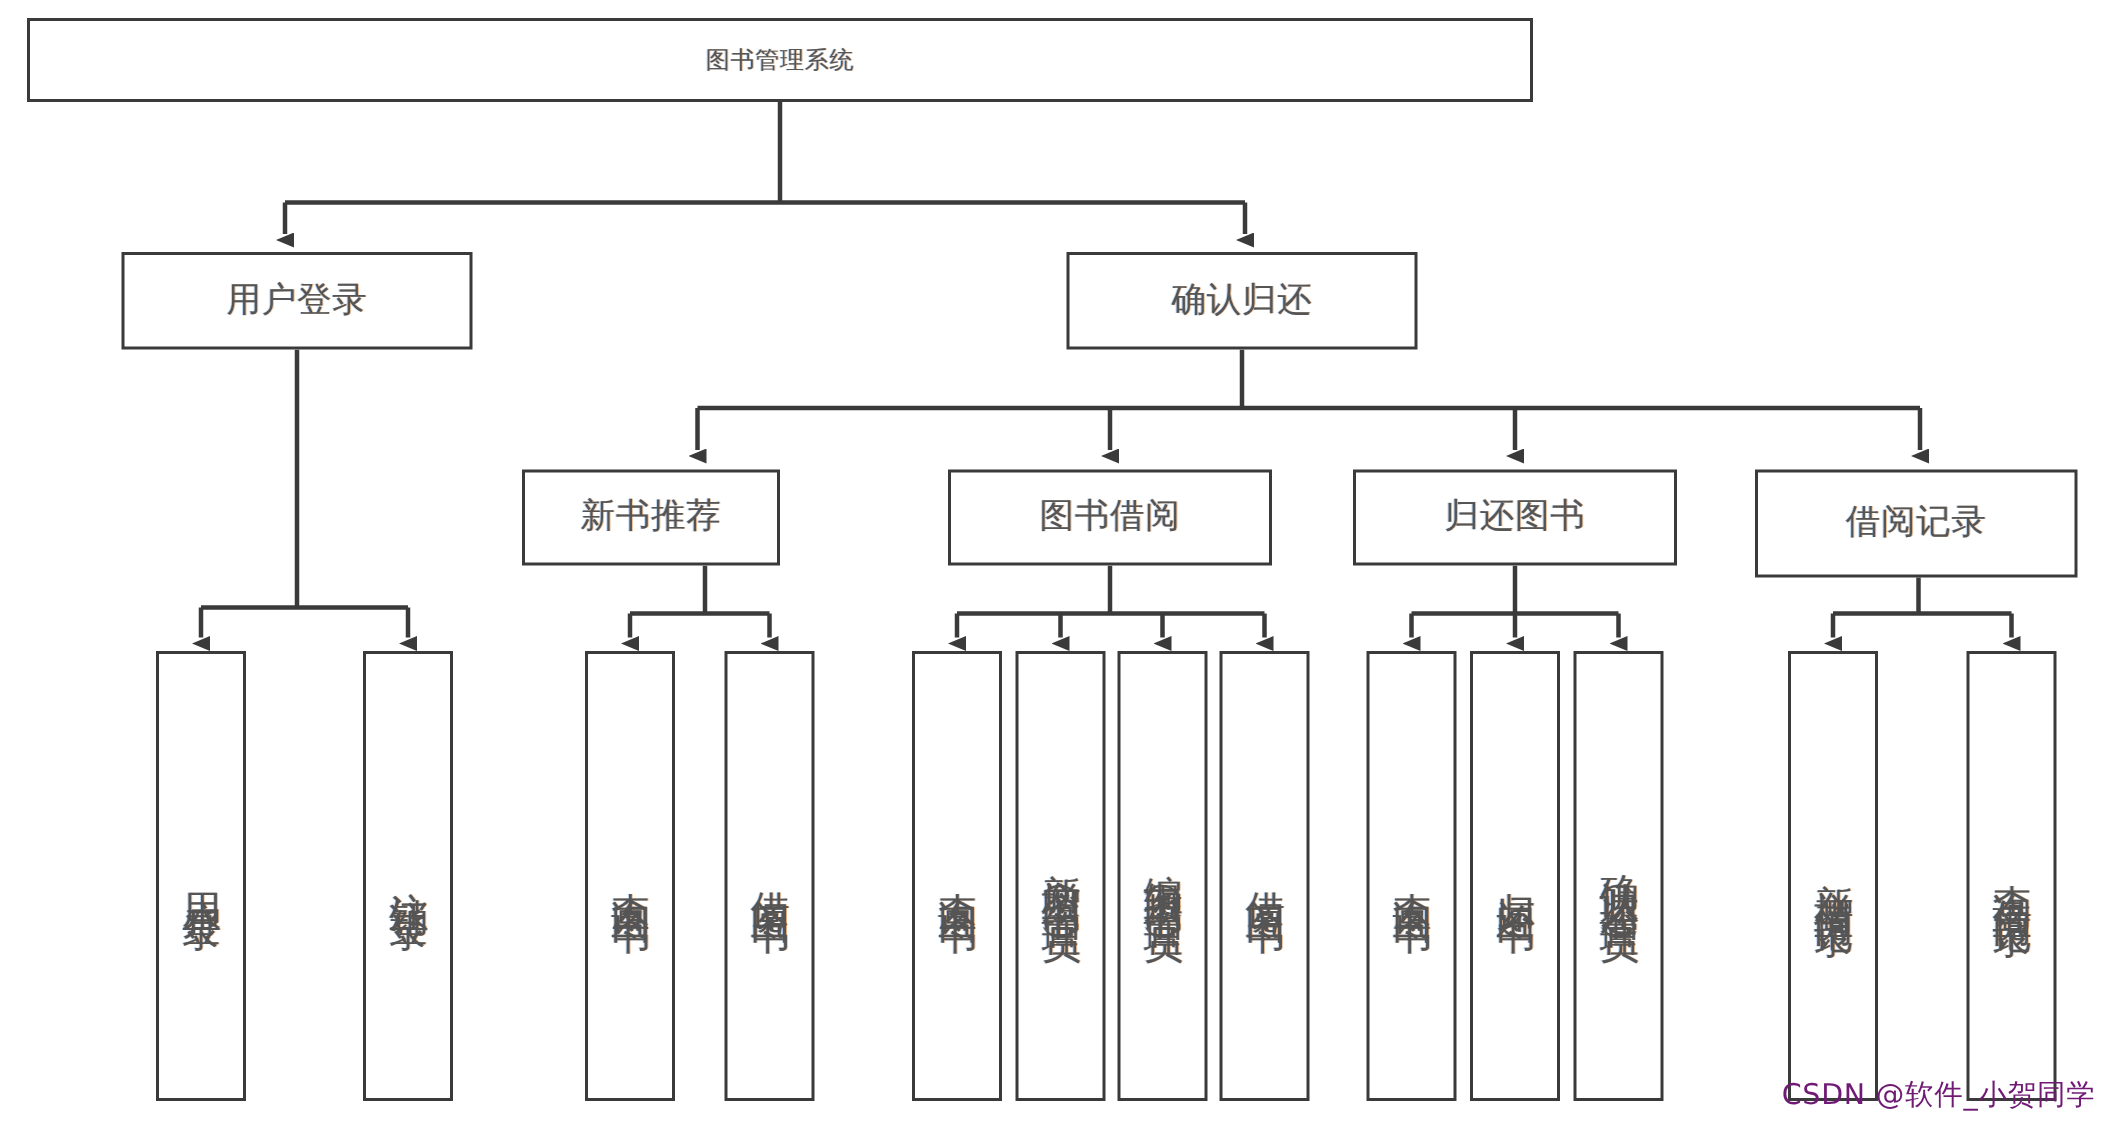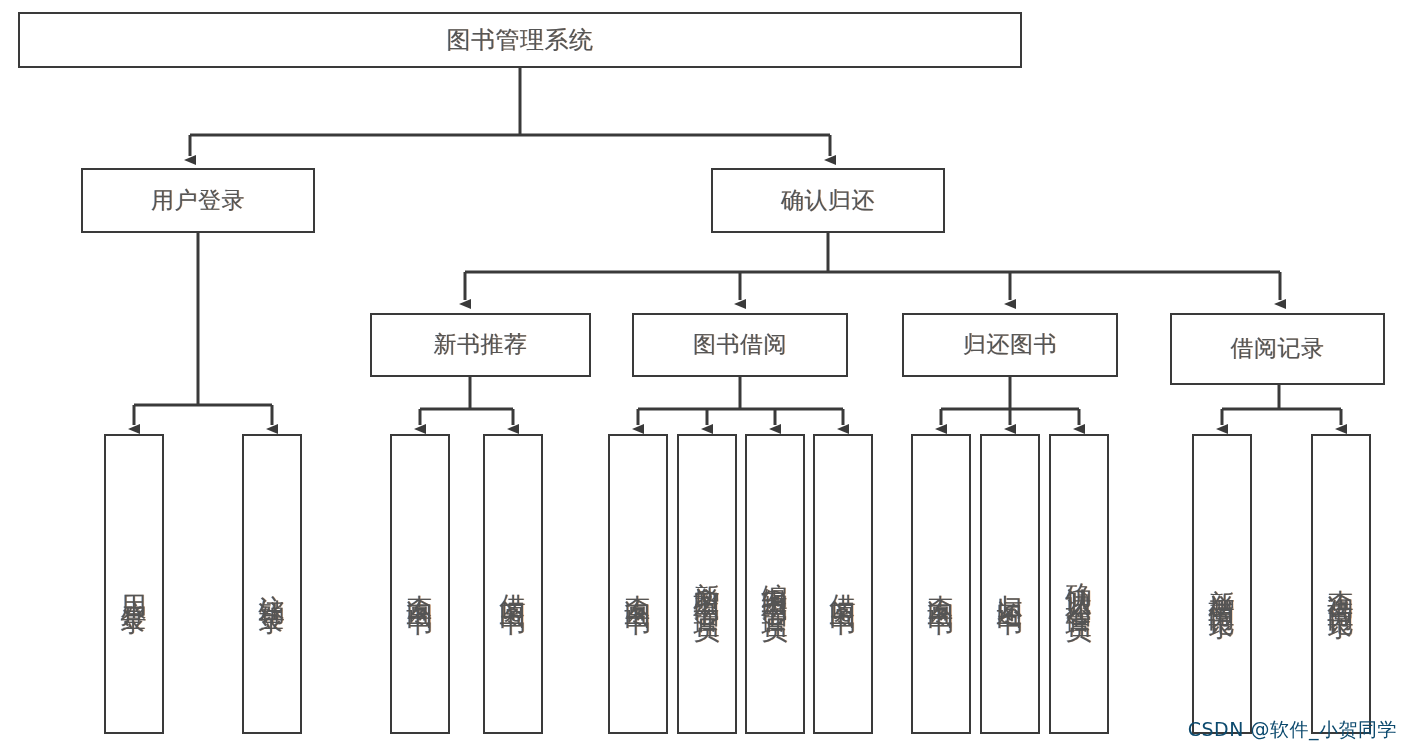--- a/index.html
+++ b/index.html
@@ -25,21 +25,21 @@
   }
   .node .label{
     text-align:center;
     line-height:1.12;
     letter-spacing:0.5px;
     color:#555555;
     text-shadow:0.6px 0 0 rgba(210,120,40,0.45), -0.6px 0 0 rgba(90,150,220,0.40);
   }
   
   .node.h .label{font-size:23px;}
-  .node.root .label{font-size:24px;}
+  .node.root .label{font-size:16px;}
 
   
   .node.v{
     align-items:center;
     justify-content:center;
     padding:4px 0;
   }
   .node.v .label{
     writing-mode:vertical-rl;
     text-orientation:upright;
@@ -48,21 +48,21 @@
     letter-spacing:5px;
     white-space:nowrap;
     color:#555555;
   }
 
   .watermark{
     position:absolute;
     right:8px;
     bottom:4px;
     font-size:19px;
-    color:#0c4a6e;
+    color:#701a75;
     letter-spacing:0.5px;
     white-space:nowrap;
     font-family:"DejaVu Sans","Liberation Sans",sans-serif;
   }
 </style>
 </head>
 <body>
 
 <div id="canvas">
 
@@ -121,21 +121,21 @@
     <span class="label">图书管理系统</span>
   </div>
 
   <div class="node h" style="left:81px;top:168px;width:234px;height:65px;">
     <span class="label">用户登录</span>
   </div>
   <div class="node h" style="left:711px;top:168px;width:234px;height:65px;">
     <span class="label">确认归还</span>
   </div>
 
-  <div class="node h" style="left:370px;top:313px;width:221px;height:64px;">
+  <div class="node h" style="left:348px;top:313px;width:172px;height:64px;">
     <span class="label">新书推荐</span>
   </div>
   <div class="node h" style="left:632px;top:313px;width:216px;height:64px;align-items:center;">
     <span class="label">图书借阅</span>
   </div>
   <div class="node h" style="left:902px;top:313px;width:216px;height:64px;">
     <span class="label">归还图书</span>
   </div>
   <div class="node h" style="left:1170px;top:313px;width:215px;height:72px;">
     <span class="label">借阅记录</span>

